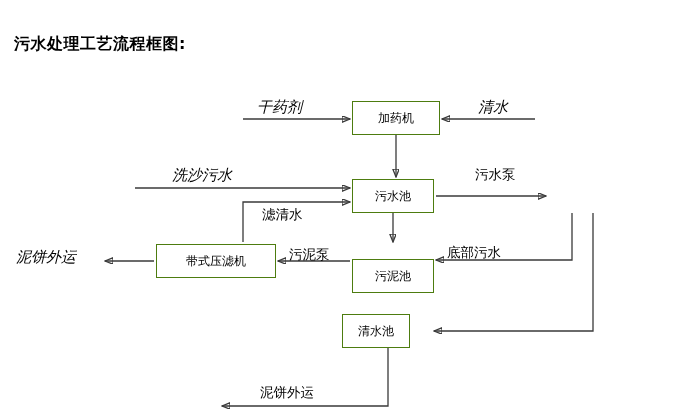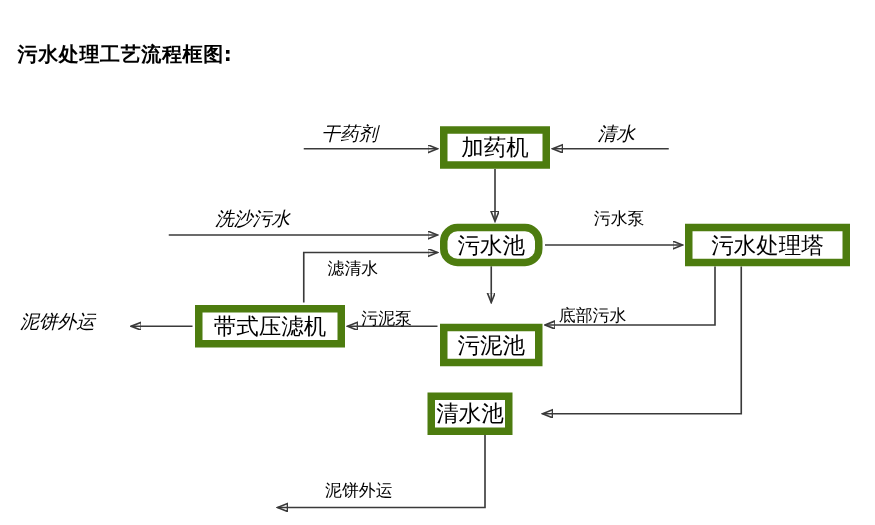--- a/index.html
+++ b/index.html
@@ -23,27 +23,27 @@
     top: 18px;
     font-size: 16px;
     font-weight: bold;
     color: #000000;
     letter-spacing: 0.5px;
     white-space: nowrap;
   }
   .node-box {
     position: absolute;
     box-sizing: border-box;
-    border: 6px solid #4d7c0f;
+    border: 1px solid #4d7c0f;
     background: #ffffff;
     display: flex;
     align-items: center;
     justify-content: center;
     color: #000000;
-    font-size: 18px;
+    font-size: 12px;
     white-space: nowrap;
     z-index: 3;
   }
   .edge-label {
     position: absolute;
     color: #000000;
     font-size: 13.5px;
     white-space: nowrap;
     background: transparent;
     z-index: 4;
@@ -106,27 +106,24 @@
 
     <line x1="154" y1="245" x2="105" y2="245" marker-end="url(#arrow)"></line>
 
     <path d="M388,332 L388,390 L222,390" marker-end="url(#arrow)"></path>
   </svg>
 
   <div class="node-box" style="left:352px; top:85px; width:88px; height:34px;">
     <span>加药机</span>
   </div>
 
-  <div class="node-box" style="left:352px; top:163px; width:82px; height:34px;border-radius:14px;">
+  <div class="node-box" style="left:352px; top:163px; width:82px; height:34px;">
     <span>污水池</span>
   </div>
 
-  <div class="node-box" style="left:548px; top:163px; width:132px; height:34px;">
-    <span>污水处理塔</span>
-  </div>
 
   <div class="node-box" style="left:156px; top:228px; width:120px; height:34px;">
     <span>带式压滤机</span>
   </div>
 
   <div class="node-box" style="left:352px; top:243px; width:82px; height:34px;">
     <span>污泥池</span>
   </div>
 
   <div class="node-box" style="left:342px; top:298px; width:68px; height:34px;">

